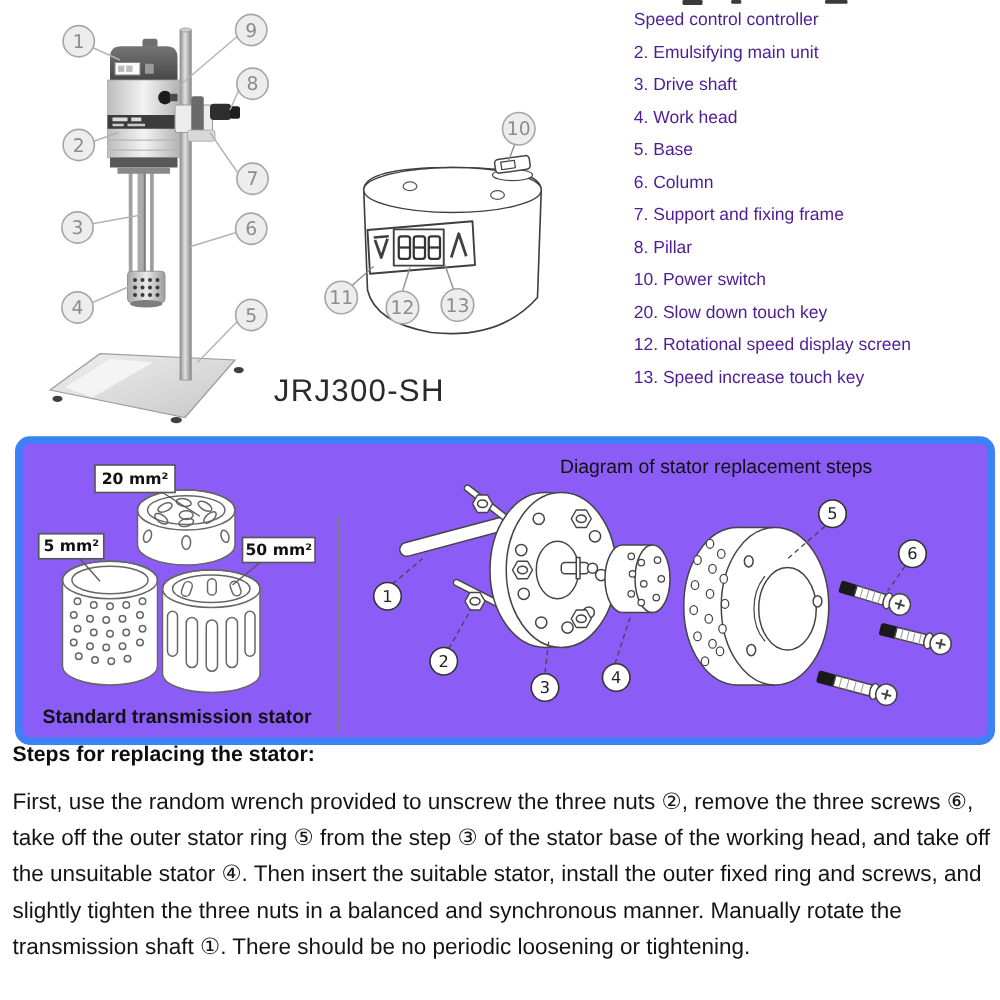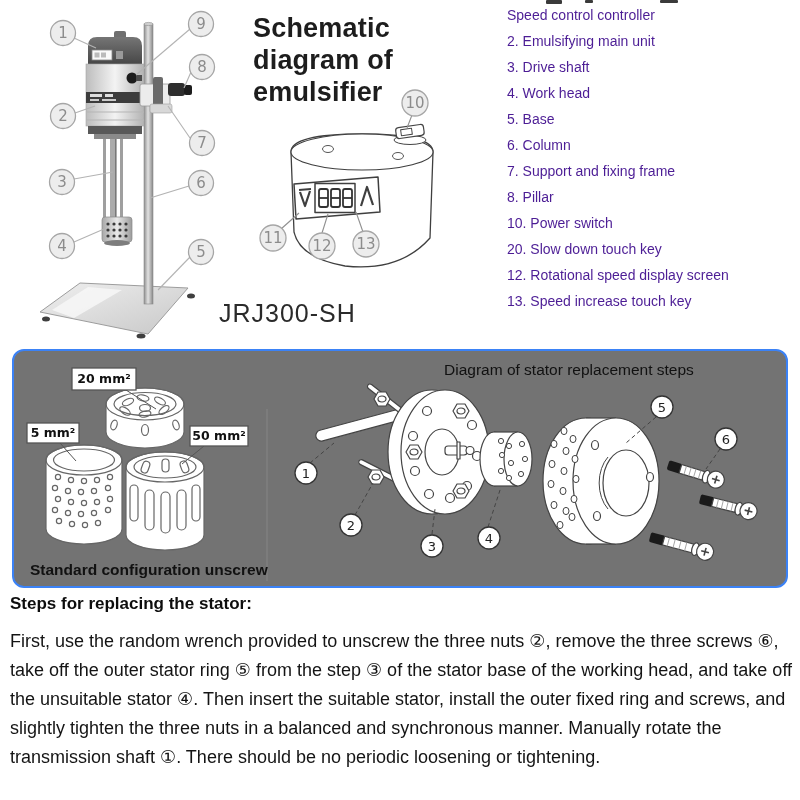--- a/index.html
+++ b/index.html
@@ -3,21 +3,21 @@
 <meta charset="utf-8">
 <style>
   html,body{margin:0;padding:0;background:#fff;}
   .canvas{position:relative;width:800px;height:800px;background:#fff;overflow:hidden;
           font-family:"Liberation Sans","DejaVu Sans",sans-serif;color:#1a1a1a;}
   .abs{position:absolute;}
   .title{font-size:27px;font-weight:600;line-height:1.18;letter-spacing:.2px;color:#1d1d1d;width:250px;}
   .model{font-size:25px;color:#2a2a2a;letter-spacing:1px;}
   .parts-list{font-size:14px;line-height:26px;color:#4c1d95;}
   .parts-list div{white-space:nowrap;}
-  .box{border:2px solid #3b82f6;border-radius:12px;background:#737373;}
+  .box{border:6px solid #3b82f6;border-radius:12px;background:#8b5cf6;}
   .panel-title{font-weight:normal;font-size:15.5px;color:#111;white-space:nowrap;}
   .caption{font-weight:bold;font-size:15.5px;color:#111;white-space:nowrap;}
   .divider{width:2px;background:#7c7c7c;}
   .steps-heading{font-size:17px;font-weight:bold;color:#0d0d0d;}
   .steps-body{font-size:18px;line-height:29px;color:#141414;width:786px;}
   .frag{position:absolute;background:#3a3a3a;border-radius:1px;}
   svg text{font-family:"DejaVu Sans","Liberation Sans",sans-serif;}
   .co-num{font-size:15px;fill:#8c8c8c;}
   .co-num-dark{font-size:13px;fill:#222;}
   .lbl-txt{font-size:12.5px;font-weight:bold;fill:#111;}
@@ -228,21 +228,20 @@
             <text class="co-num" x="322" y="246" text-anchor="middle" dy=".35em">12</text>
           </g>
         <g>
             <circle cx="366" cy="244" r="13" fill="#ededed" stroke="#a6a6a6" stroke-width="1.3"></circle>
             <text class="co-num" x="366" y="244" text-anchor="middle" dy=".35em">13</text>
           </g>
       </g>
     </g>
   </svg>
 
-  <div class="abs title" style="left:253px;top:13px;">Schematic diagram of emulsifier</div>
   <div class="abs model" style="left:219px;top:299px;">JRJ300-SH</div>
 
   <div class="abs parts-list" style="left:507px;top:2px;">
     <div>Speed control controller</div>
     <div>2. Emulsifying main unit</div>
     <div>3. Drive shaft</div>
     <div>4. Work head</div>
     <div>5. Base</div>
     <div>6. Column</div>
     <div>7. Support and fixing frame</div>
@@ -328,21 +327,21 @@
           <text class="lbl-txt" x="86" y="26" text-anchor="middle" stroke="none" fill="#111">20 mm²</text>
           <line x1="42" y1="86" x2="58" y2="104" stroke="#555" stroke-width="1"></line>
           <rect x="9" y="66" width="52" height="20" fill="#fff" stroke="#555" stroke-width="1.3"></rect>
           <text class="lbl-txt" x="35" y="80" text-anchor="middle" stroke="none" fill="#111">5 mm²</text>
           <line x1="186" y1="89" x2="164" y2="107" stroke="#555" stroke-width="1"></line>
           <rect x="172" y="69" width="58" height="20" fill="#fff" stroke="#555" stroke-width="1.3"></rect>
           <text class="lbl-txt" x="201" y="83" text-anchor="middle" stroke="none" fill="#111">50 mm²</text>
         </g>
       </g>
     </svg>
-    <div class="abs caption" style="left:16px;top:210px;">Standard configuration unscrew</div>
+    <div class="abs caption" style="left:16px;top:210px;">Standard transmission stator</div>
 
     <div class="abs panel-title" style="left:430px;top:10px;">Diagram of stator replacement steps</div>
 
     <svg class="abs" style="left:250px;top:8px;" width="522" height="224" viewBox="0 0 522 224">
       <g stroke="#444" stroke-width="1.2" fill="#fff" stroke-linejoin="round">
 
         <g>
           <g transform="translate(52,78) rotate(-15)">
               <rect x="0" y="-5.5" width="95" height="11" rx="5.5"></rect>
             </g>

